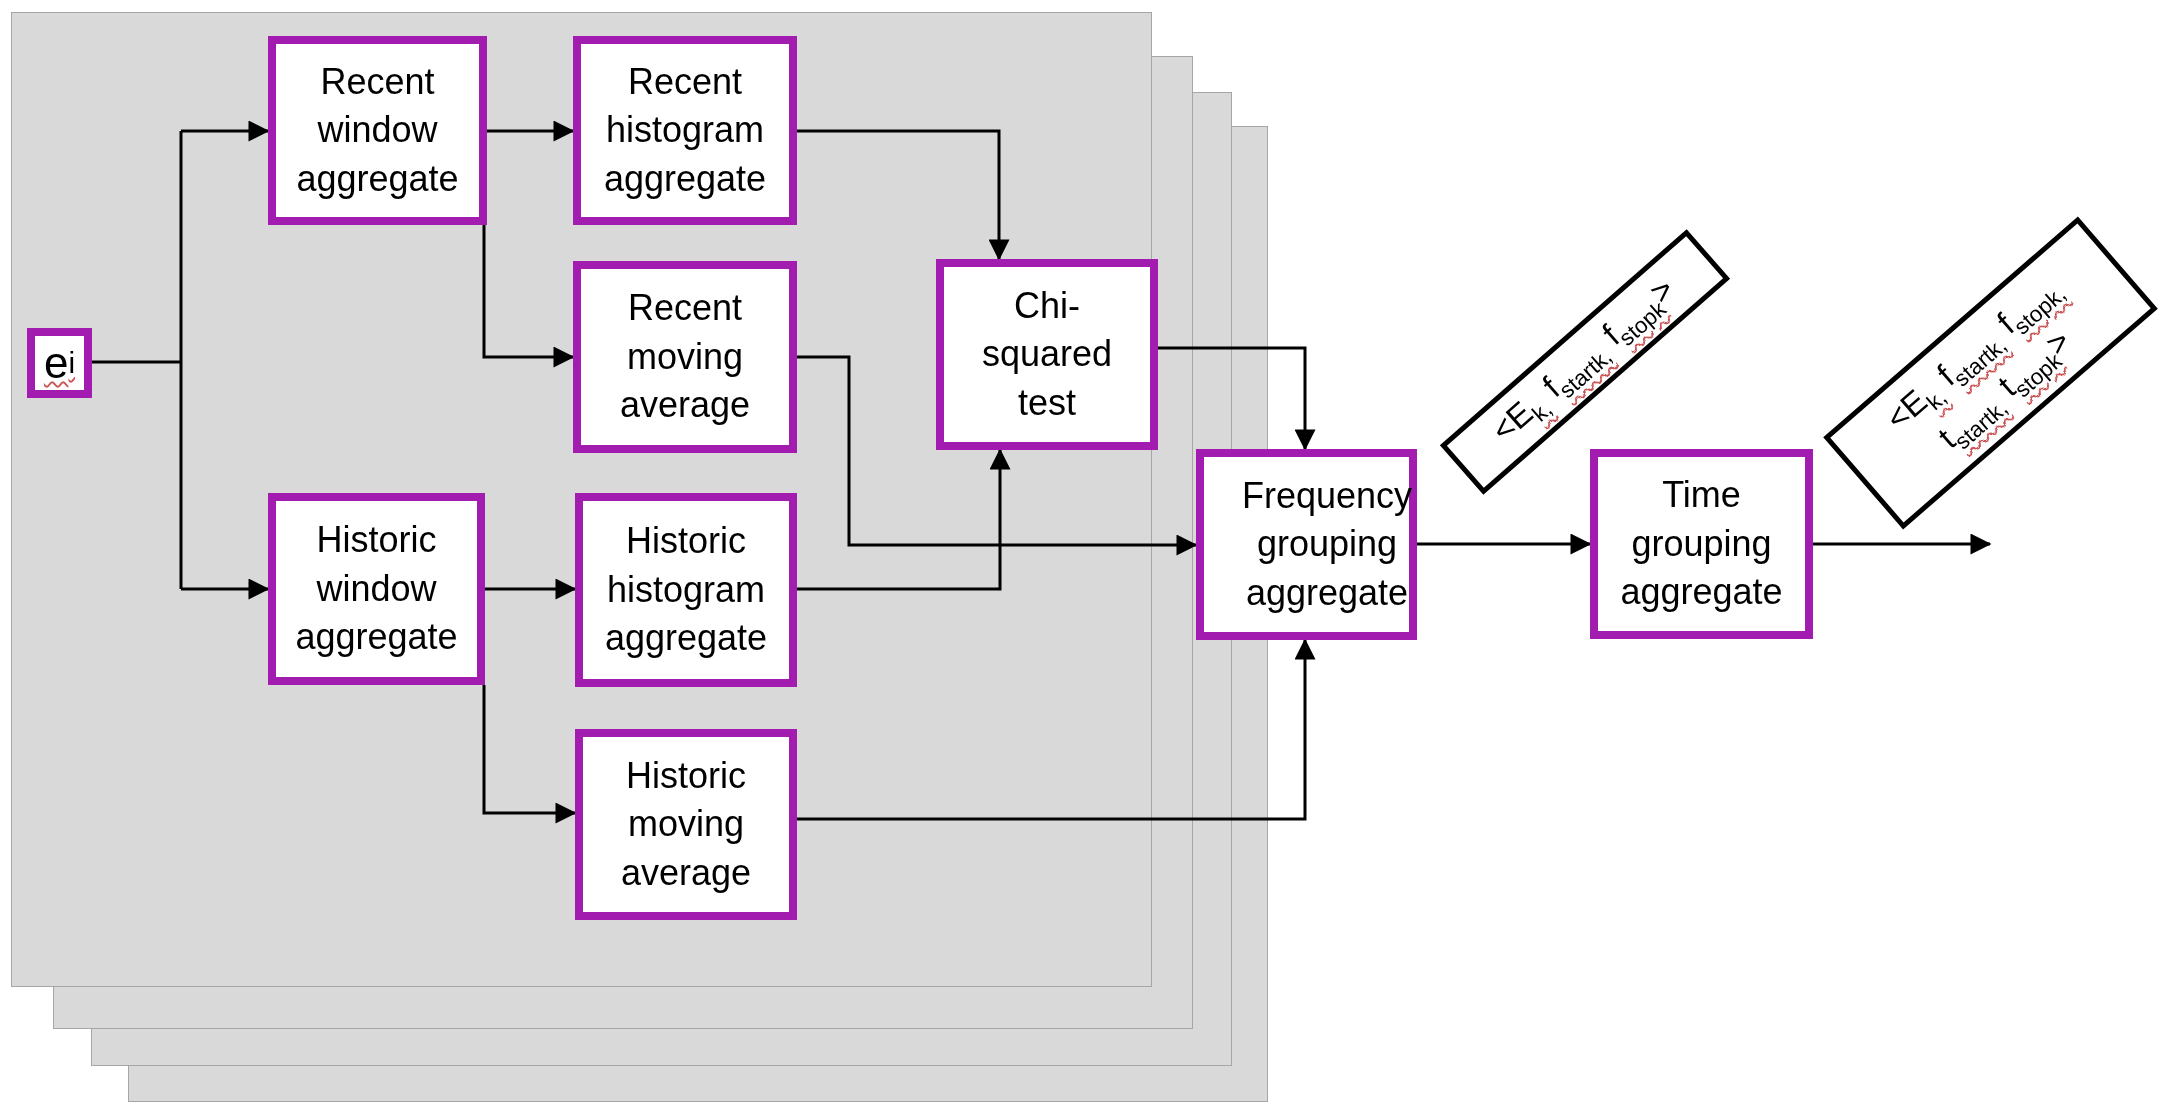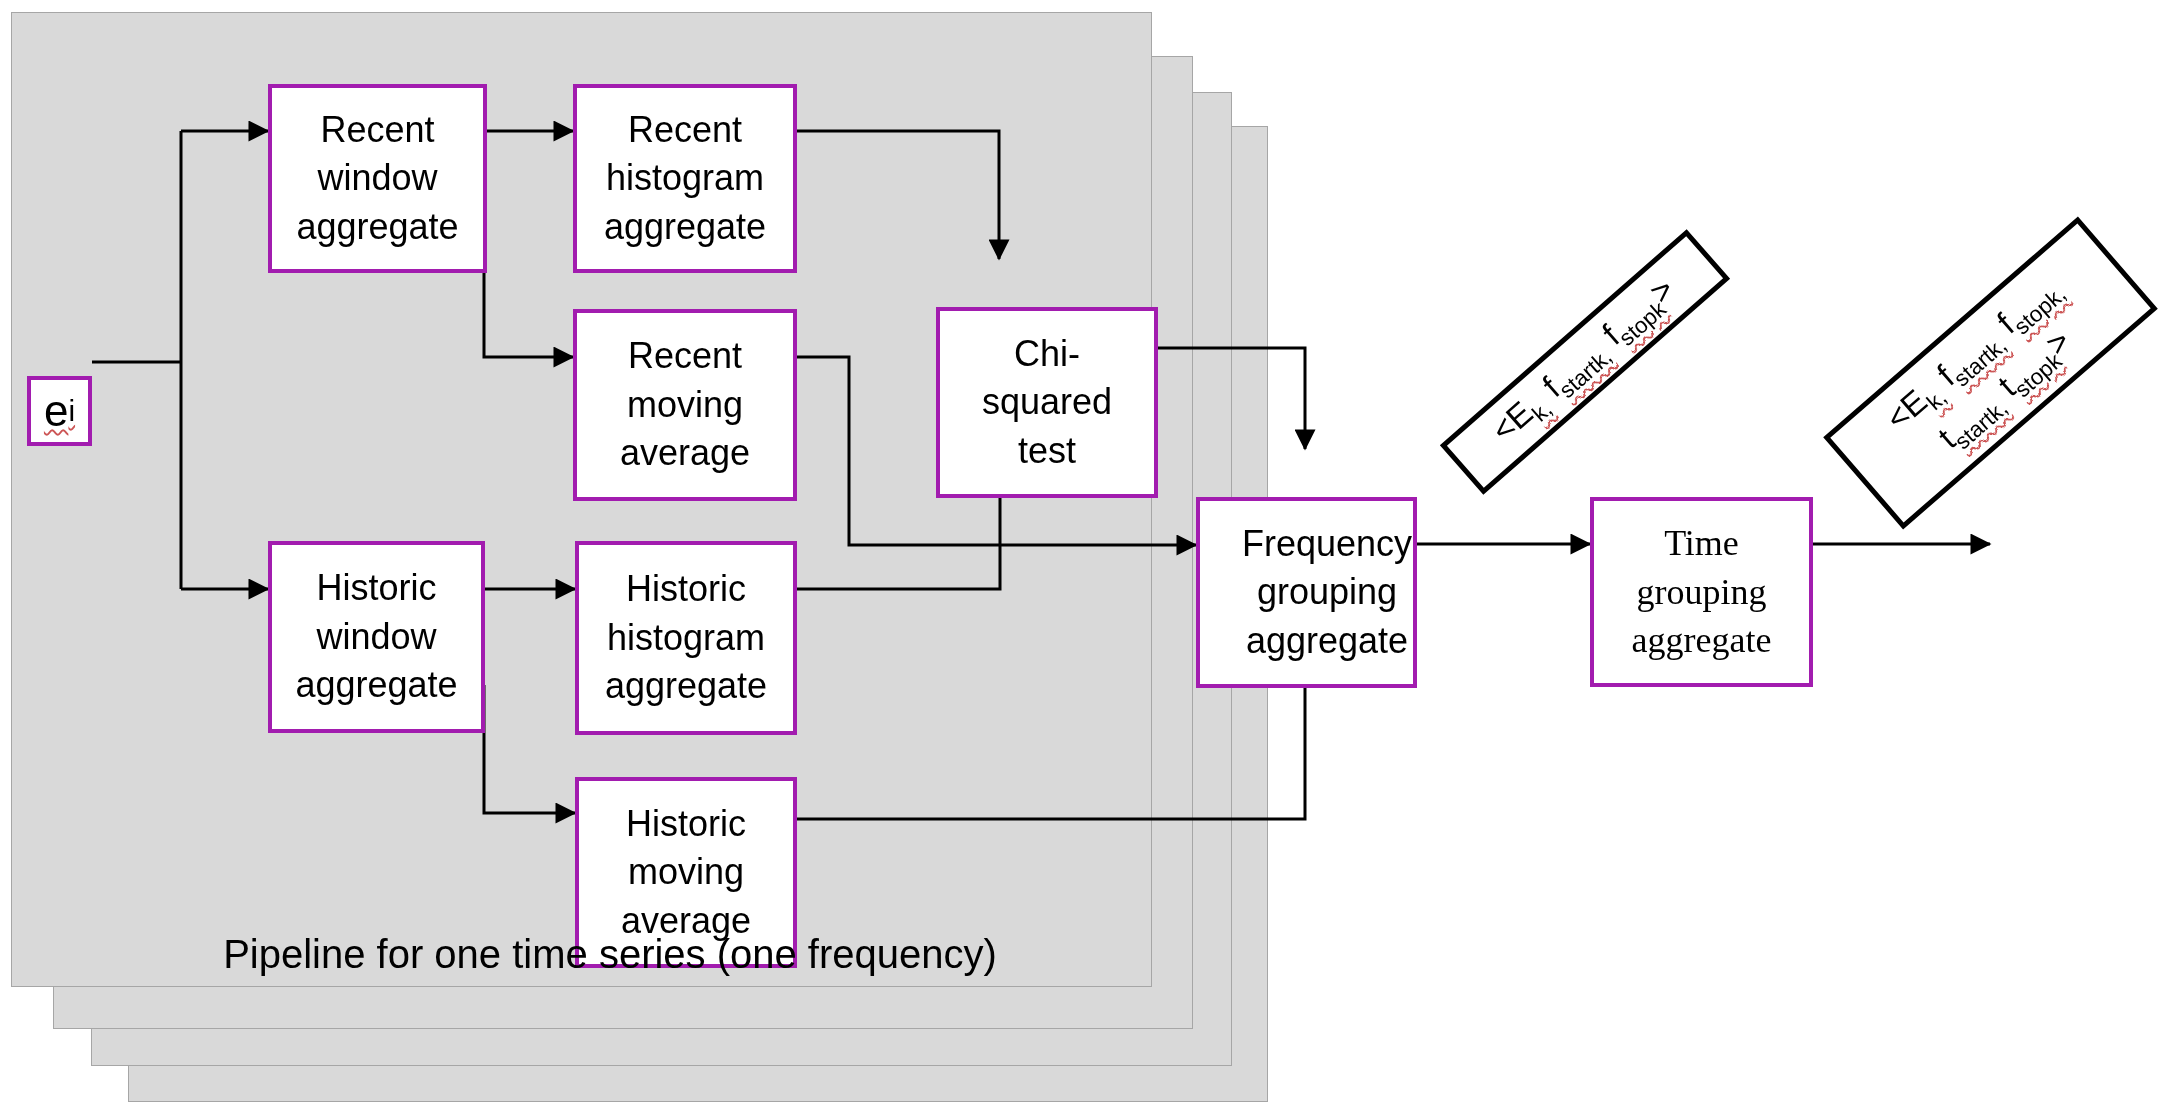--- a/index.html
+++ b/index.html
@@ -1,21 +1,21 @@
 <!DOCTYPE html>
 <html><head>
 <meta charset="utf-8">
 <style>
   html,body{margin:0;padding:0;background:#ffffff;font-family:"Liberation Sans",sans-serif;}
   #stage{position:relative;width:2183px;height:1117px;background:#ffffff;overflow:hidden;}
   .panel{position:absolute;background:#d9d9d9;border:1.5px solid #a6a6a6;box-sizing:border-box;}
   #wires{position:absolute;left:0;top:0;z-index:3;}
-  .node{position:absolute;background:#ffffff;border:4px solid #a21caf;box-sizing:border-box;
+  .node{position:absolute;background:#ffffff;border:8px solid #a21caf;box-sizing:border-box;
         display:flex;align-items:center;justify-content:center;text-align:center;
-        font-size:36px;line-height:1.35;color:#000;white-space:pre-line;z-index:4;margin-top:48px;}
+        font-size:36px;line-height:1.35;color:#000;white-space:pre-line;z-index:4;}
   .node.small{font-size:44px;line-height:1;}
   .rotlabel{position:absolute;background:#ffffff;border:5px solid #000000;box-sizing:border-box;
         display:flex;flex-direction:column;align-items:center;justify-content:center;text-align:center;
         font-size:33px;line-height:1.25;color:#000;z-index:5;}
   .caption{position:absolute;font-size:40px;color:#000;text-align:center;z-index:4;}
   .sub{font-size:0.68em;vertical-align:-0.38em;}
   .squig{text-decoration:underline;text-decoration-style:wavy;text-decoration-color:#cc5555;
          text-decoration-thickness:2px;text-underline-offset:3px;}
 </style>
 </head>
@@ -70,28 +70,27 @@
 aggregate</div>
       <div class="node" style="left: 575px; top: 493px; width: 222px; height: 194px;">Historic
 histogram
 aggregate</div>
       <div class="node" style="left: 575px; top: 729px; width: 222px; height: 191px;">Historic
 moving
 average</div>
       <div class="node" style="left: 1196px; top: 449px; width: 221px; height: 191px; padding-left: 41px;">Frequency
 grouping
 aggregate</div>
-      <div class="node" style="left: 1590px; top: 449px; width: 223px; height: 190px; font-family: Liberation Serif, serif;">Time
+      <div class="node" style="left: 1590px; top: 449px; width: 223px; height: 190px;">Time
 grouping
 aggregate</div>
       <div class="node small" style="left: 27px; top: 328px; width: 65px; height: 70px;"><span class="squig">e</span><span class="sub squig">i</span></div>
     </div>
   <div id="rot-layer">
       <div class="rotlabel" style="left: 1421px; top: 329px; width: 328px; height: 66px; transform: rotate(-41.2deg);">
         <div><span>&lt;E</span><span class="sub squig">k,</span><span> f</span><span class="sub squig">startk,</span><span> f</span><span class="sub squig">stopk</span><span>&gt;</span></div>
       </div>
       <div class="rotlabel" style="left: 1821.5px; top: 312px; width: 337px; height: 122px; transform: rotate(-40.9deg);">
         <div><span>&lt;E</span><span class="sub squig">k,</span><span> f</span><span class="sub squig">startk,</span><span> f</span><span class="sub squig">stopk,</span></div>
         <div><span>t</span><span class="sub squig">startk,</span><span> t</span><span class="sub squig">stopk</span><span>&gt;</span></div>
       </div>
     </div>
-  <div class="caption" style="left:160px;top:932px;width:900px;">Pipeline for one time series (one frequency)</div>
 </div>
 
 </body></html>

